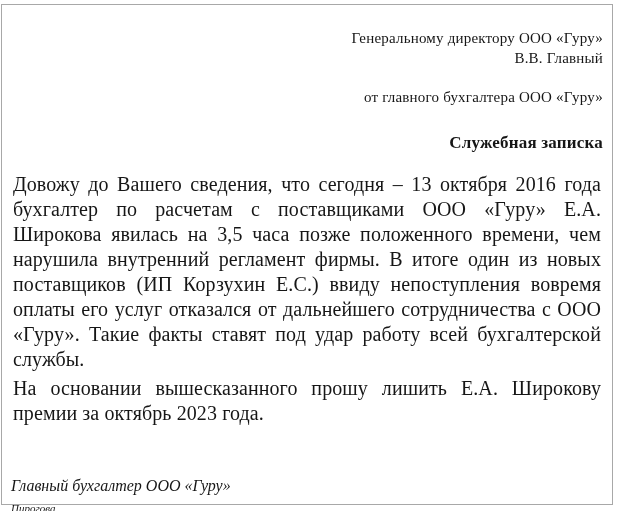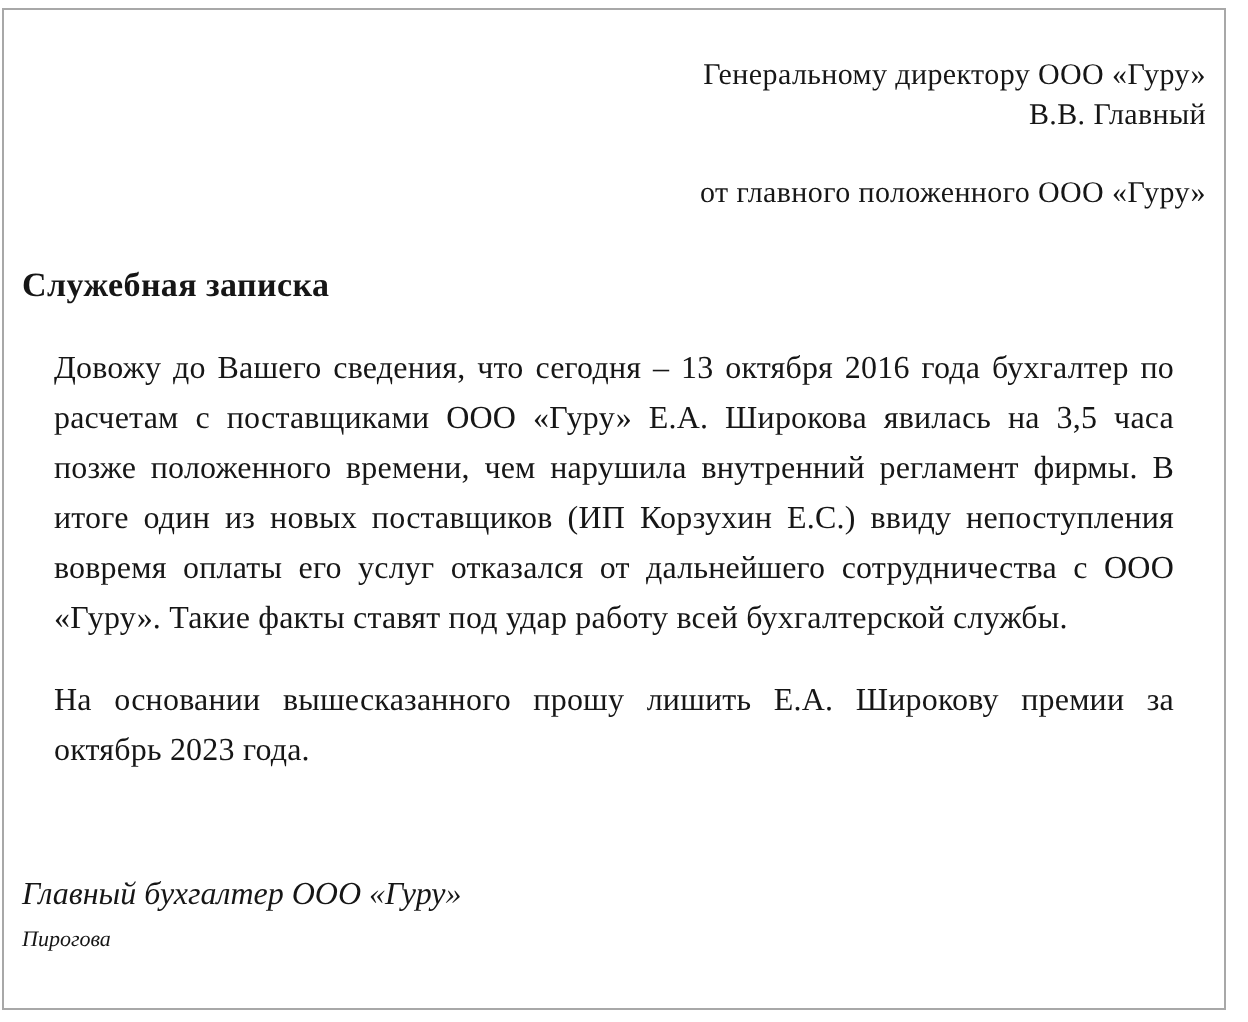--- a/index.html
+++ b/index.html
@@ -31,29 +31,29 @@
   }
   .header-block {
     text-align: right;
     font-size: 15px;
     line-height: 19.5px;
     letter-spacing: 0.2px;
   }
   .header-gap { height: 20px; }
   .doc-title {
     margin-top: 24px;
-    text-align: left;
+    text-align: right;
     font-weight: bold;
     font-size: 17px;
     line-height: 22px;
     letter-spacing: 0.2px;
   }
   .para {
-    margin: 16px;
-    font-size: 16px;
+    margin: 2px;
+    font-size: 20px;
     line-height: 25px;
     text-align: justify;
     letter-spacing: 0.1px;
   }
   .para-1 { margin-top: 18px; }
   .para-2 { margin-top: 4px; }
   .signature-block { margin-top: 48px; }
   .sig-line-1 {
     font-size: 16px;
     line-height: 23px;
@@ -74,21 +74,21 @@
 </head>
 <body>
 
 <div class="page">
   <div class="frame">
 
     <div class="header-block">
       <div>Генеральному директору ООО «Гуру»</div>
       <div>В.В. Главный</div>
       <div class="header-gap"></div>
-      <div>от главного положенного ООО «Гуру»</div>
+      <div>от главного бухгалтера ООО «Гуру»</div>
     </div>
 
     <div class="doc-title">Служебная записка</div>
 
     <p class="para para-1">Довожу до Вашего сведения, что сегодня – 13 октября 2016 года бухгалтер по расчетам с поставщиками ООО «Гуру» Е.А. Широкова явилась на 3,5 часа позже положенного времени, чем нарушила внутренний регламент фирмы. В итоге один из новых поставщиков (ИП Корзухин Е.С.) ввиду непоступления вовремя оплаты его услуг отказался от дальнейшего сотрудничества с ООО «Гуру». Такие факты ставят под удар работу всей бухгалтерской службы.</p>
 
     <p class="para para-2">На основании вышесказанного прошу лишить Е.А. Широкову премии за октябрь 2023 года.</p>
 
     <div class="signature-block">
       <div class="sig-line-1">Главный бухгалтер ООО «Гуру»</div>

